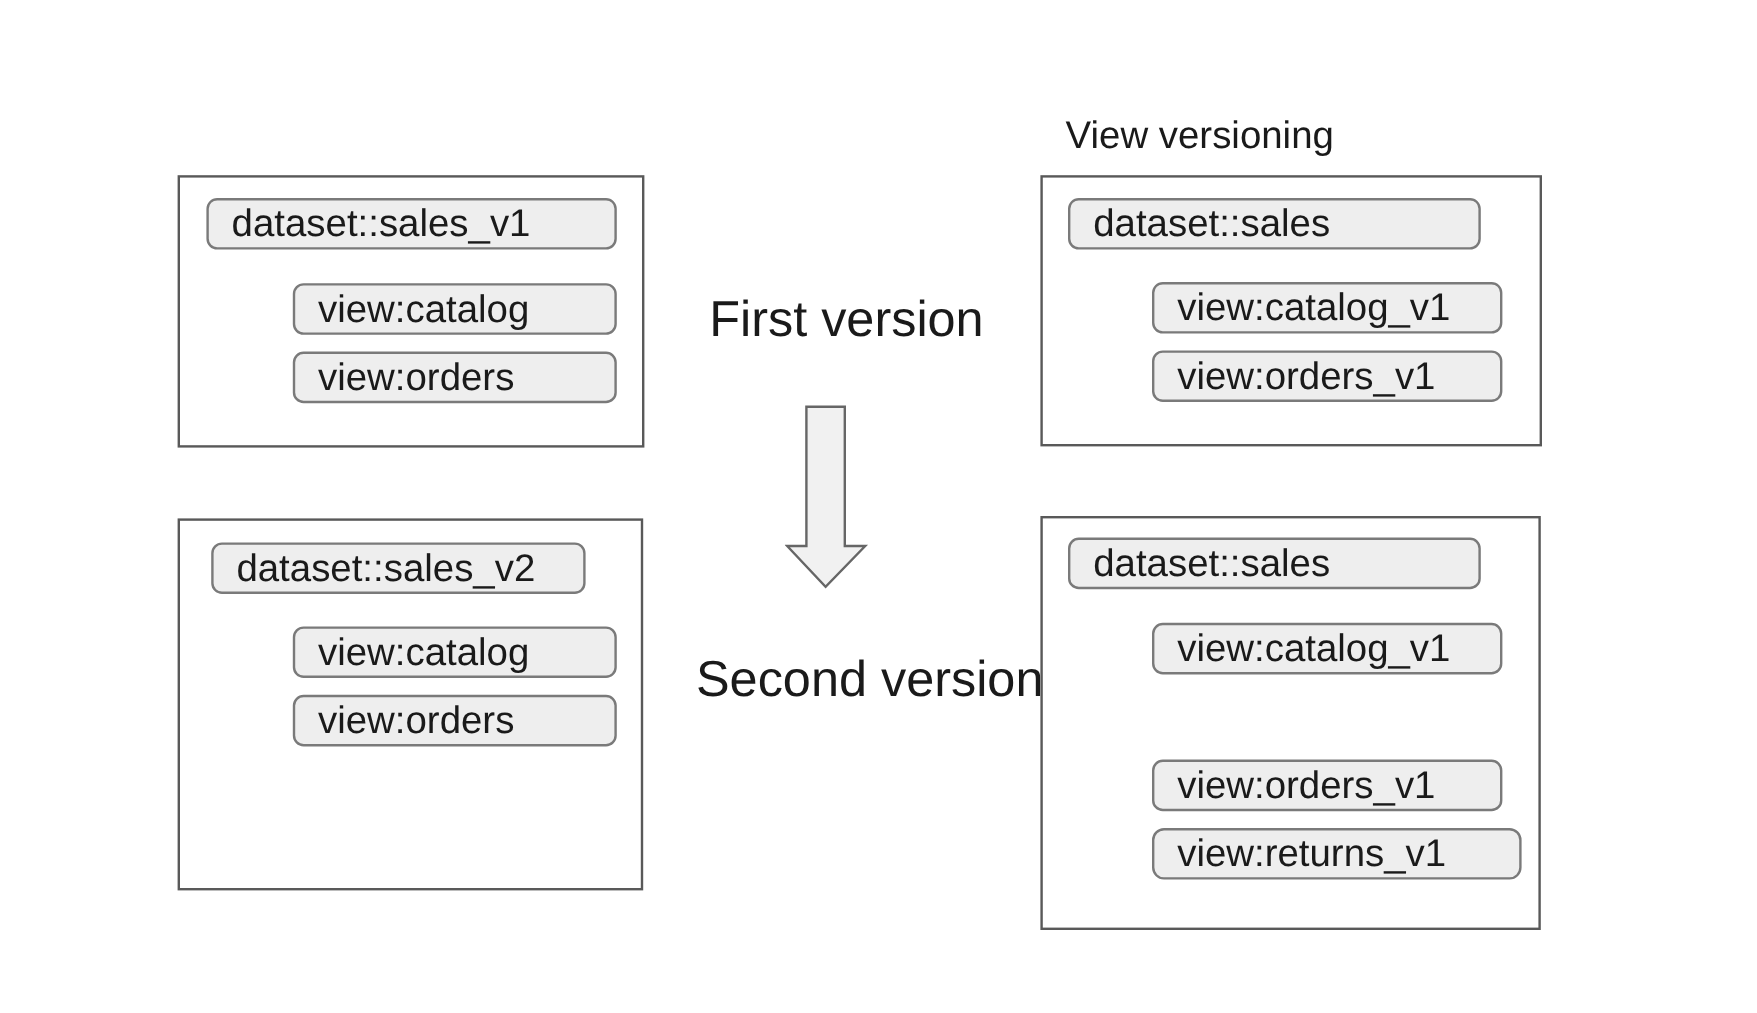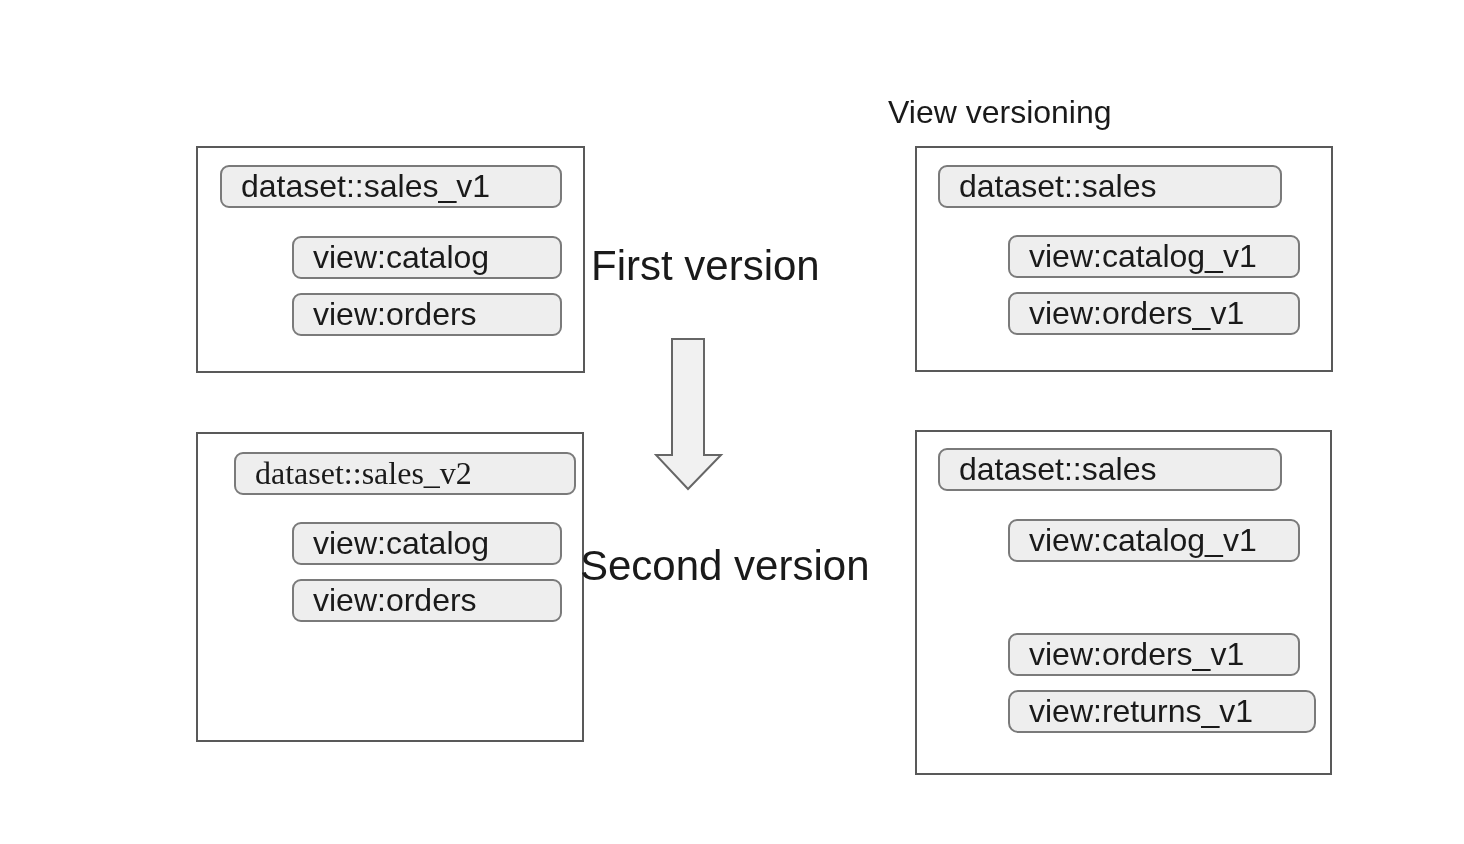--- a/index.html
+++ b/index.html
@@ -21,21 +21,20 @@
     font-size: 32px;
     line-height: 36px;
     white-space: nowrap;
     color: var(--text, #1a1a1a);
   }
   .group-box {
     position: absolute;
     background: #ffffff;
     border: 2px solid var(--box-border, #595959);
     box-sizing: border-box;
-    margin-left: 48px;
   }
   .pill {
     position: absolute;
     box-sizing: border-box;
     height: 43px;
     background: var(--pill-fill, #eeeeee);
     border: 2px solid var(--pill-border, #7a7a7a);
     border-radius: 9px;
     display: flex;
     align-items: center;
@@ -66,21 +65,21 @@
 <div class="canvas">
 
 
   <div class="group-box" style="left:148px; top:146px; width:389px; height:227px;">
     <div class="pill" style="left:22px; top:17px; width:342px;">dataset::sales_v1</div>
     <div class="pill" style="left:94px; top:88px; width:270px;">view:catalog</div>
     <div class="pill" style="left:94px; top:145px; width:270px;">view:orders</div>
   </div>
 
   <div class="group-box" style="left:148px; top:432px; width:388px; height:310px;">
-    <div class="pill" style="left:36px; top:18px; width:342px;font-family:Liberation Serif, serif;">dataset::sales_v2</div>
+    <div class="pill" style="left:26px; top:18px; width:312px;">dataset::sales_v2</div>
     <div class="pill" style="left:94px; top:88px; width:270px;">view:catalog</div>
     <div class="pill" style="left:94px; top:145px; width:270px;">view:orders</div>
   </div>
 
   <div class="center-label" style="left:591px; top:248px; width:200px;">First version</div>
 
   <div class="arrow-wrap">
     <svg width="70" height="156" viewBox="0 0 70 156" xmlns="http://www.w3.org/2000/svg">
       <polygon points="18,3 50,3 50,119 67,119 34,153 2,119 18,119" style="fill:var(--arrow-fill, #f1f1f1); stroke:var(--arrow-stroke, #666666); stroke-width:2; stroke-linejoin:miter;"></polygon>
     </svg>

